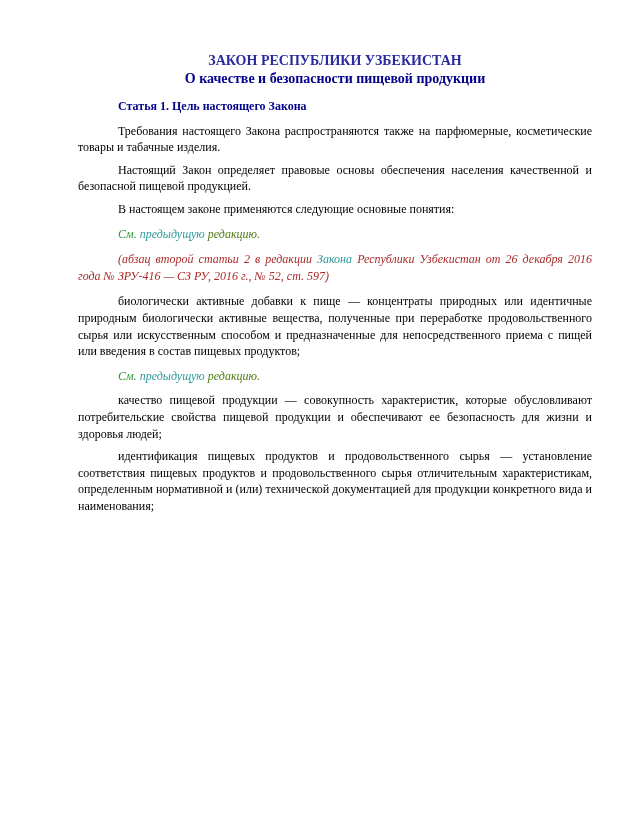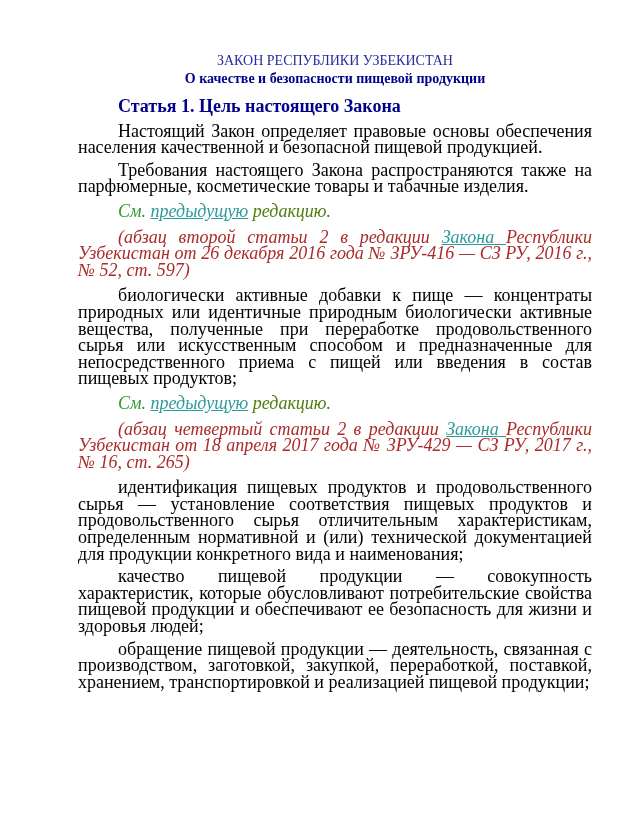--- a/index.html
+++ b/index.html
@@ -13,32 +13,32 @@
     box-sizing: border-box;
     width: 640px; height: 828px;
     padding: 52px 48px 20px 78px;
   }
   .doc-title {
     text-align: center;
     color: #2A2AA0;
     font-size: 14px;
     line-height: 18px;
     margin: 0;
-    font-weight: normal;
+    font-weight: bold;
   }
   .doc-subtitle {
     text-align: center;
     color: #00008B;
     font-size: 14px;
     line-height: 18px;
     margin: 0 0 4px 0;
     font-weight: bold;
   }
   .doc-body p {
-    font-size: 18px;
+    font-size: 12px;
     line-height: 16.6px;
     text-align: justify;
     text-indent: 40px;
     margin: 6px 0;
   }
   p.heading {
     color: #00008B;
     font-weight: bold;
     text-align: left;
     margin: 10px 0 8px 0;
@@ -51,36 +51,34 @@
   .see-green { color: #339933; margin-top: 40px; }
   .see-purple { color: #4d7c0f; }
   p.amendment {
     font-style: italic;
     color: #AA2B2B;
     margin: 9px 0;
   }
   .amend-red { color: #AA2B2B; }
   .link {
     color: #2E9B9B;
-    text-decoration: underline;
     cursor: pointer;
   }
 </style>
 </head>
 <body>
 
 <div class="page">
   <p class="doc-title">ЗАКОН РЕСПУБЛИКИ УЗБЕКИСТАН</p>
   <p class="doc-subtitle">О качестве и безопасности пищевой продукции</p>
   <div class="doc-body">
       <p class="heading">Статья 1. Цель настоящего Закона</p>
+      <p class="body">Требования настоящего Закона распространяются также на парфюмерные, косметические товары и табачные изделия.</p>
       <p class="body">Настоящий Закон определяет правовые основы обеспечения населения качественной и безопасной пищевой продукцией.</p>
-      <p class="body">Требования настоящего Закона распространяются также на парфюмерные, косметические товары и табачные изделия.</p>
+      <p class="body">В настоящем законе применяются следующие основные понятия:</p>
       <p class="see"><span class="see-green">См. </span><span class="link">предыдущую</span><span class="see-purple"> редакцию.</span></p>
       <p class="amendment"><span class="amend-red">(абзац второй статьи 2 в редакции </span><span class="link">Закона </span><span class="amend-red">Республики Узбекистан от 26 декабря 2016 года № ЗРУ-416 — СЗ РУ, 2016 г., № 52, ст. 597)</span></p>
       <p class="body">биологически активные добавки к пище — концентраты природных или идентичные природным биологически активные вещества, полученные при переработке продовольственного сырья или искусственным способом и предназначенные для непосредственного приема с пищей или введения в состав пищевых продуктов;</p>
       <p class="see"><span class="see-green">См. </span><span class="link">предыдущую</span><span class="see-purple"> редакцию.</span></p>
-      <p class="amendment"><span class="amend-red">(абзац четвертый статьи 2 в редакции </span><span class="link">Закона </span><span class="amend-red">Республики Узбекистан от 18 апреля 2017 года № ЗРУ-429 — СЗ РУ, 2017 г., № 16, ст. 265)</span></p>
+      <p class="body">качество пищевой продукции — совокупность характеристик, которые обусловливают потребительские свойства пищевой продукции и обеспечивают ее безопасность для жизни и здоровья людей;</p>
       <p class="body">идентификация пищевых продуктов и продовольственного сырья — установление соответствия пищевых продуктов и продовольственного сырья отличительным характеристикам, определенным нормативной и (или) технической документацией для продукции конкретного вида и наименования;</p>
-      <p class="body">качество пищевой продукции — совокупность характеристик, которые обусловливают потребительские свойства пищевой продукции и обеспечивают ее безопасность для жизни и здоровья людей;</p>
-      <p class="body">обращение пищевой продукции — деятельность, связанная с производством, заготовкой, закупкой, переработкой, поставкой, хранением, транспортировкой и реализацией пищевой продукции;</p>
     </div>
 </div>
 
 </body></html>

